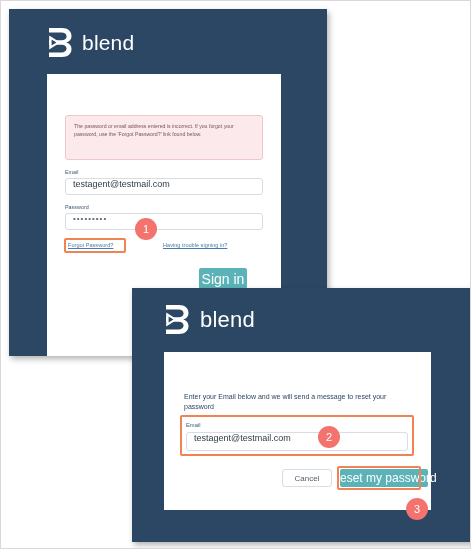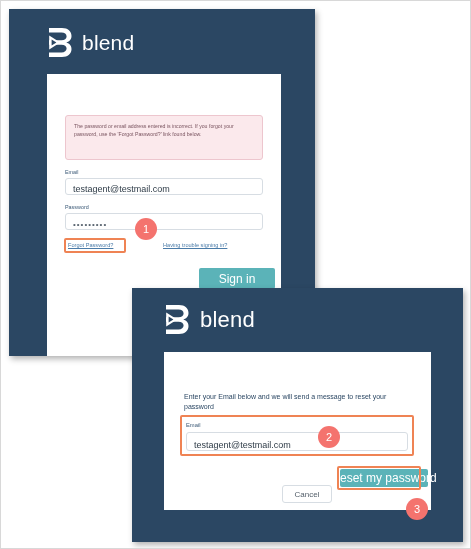--- a/index.html
+++ b/index.html
@@ -18,20 +18,21 @@
     overflow: hidden;
     border: 1px solid #d8d8d8;
     box-sizing: border-box;
   }
 
   
   .screen {
     position: absolute;
     background: #2b4763;
     box-shadow: 2px 3px 6px rgba(0,0,0,0.30);
+    padding-left: 12px;
   }
   .screen-inner {
     position: absolute;
     background: #ffffff;
   }
 
   
   .logo-row {
     position: absolute;
     display: flex;
@@ -75,21 +76,21 @@
     color: #3c5a77;
     white-space: nowrap;
   }
   .field-box {
     position: absolute;
     background: #ffffff;
     border: 1px solid #d7dde3;
     border-radius: 3px;
     box-sizing: border-box;
     display: flex;
-    align-items: flex-end;
+    align-items: flex-start;
     color: #2f3c48;
   }
   .field-box .val { padding-left: 7px; white-space: nowrap; }
   .dots {
     letter-spacing: 1px;
     color: #5a6570;
     font-size: 8px;
   }
 
   
@@ -172,21 +173,21 @@
       </div>
 
       <div class="field-label" style="left:18px; top:130px; font-size:5.4px;">Password</div>
       <div class="field-box" style="left:18px; top:139px; width:198px; height:17px;">
         <span class="val dots">•••••••••</span>
       </div>
 
       <div class="link" style="left:21px; top:168px; font-size:5.6px;">Forgot Password?</div>
       <div class="link" style="left:116px; top:168px; font-size:5.6px;">Having trouble signing in?</div>
 
-      <div class="btn btn-teal" style="left:152px; top:194px; width:76px; height:21px; font-size:12px;">Sign in</div>
+      <div class="btn btn-teal" style="left:152px; top:194px; width:48px; height:21px; font-size:14px;">Sign in</div>
     </div>
 
     <div class="hl" style="left:55px; top:229px; width:62px; height:15px;"></div>
   </div>
 
   <div class="badge" style="left:134px; top:217px; width:22px; height:22px; font-size:11px;">1</div>
 
   <div class="screen" style="left:131px; top:287px; width:331px; height:254px;">
 
     <div class="logo-row" style="left:32px; top:16px;">
@@ -204,21 +205,21 @@
 
 
       <div class="card-sub" style="left:20px; top:40px; width:220px; font-size:7px;">Enter your Email below and we will send a message to reset your password</div>
 
       <div class="field-label" style="left:22px; top:70px; font-size:5.8px;">Email</div>
       <div class="field-box" style="left:22px; top:80px; width:222px; height:19px;">
         <span class="val" style="font-size:9px;">testagent@testmail.com</span>
       </div>
       <div class="hl" style="left:16px; top:63px; width:234px; height:41px;"></div>
 
-      <div class="btn btn-ghost" style="left:118px; top:117px; width:50px; height:18px; font-size:8px;margin-top:16px;">Cancel</div>
+      <div class="btn btn-ghost" style="left:118px; top:117px; width:50px; height:18px; font-size:8px;">Cancel</div>
 
       <div class="btn btn-teal" style="left:176px; top:117px; width:88px; height:18px; font-size:12px;">Reset my password</div>
       <div class="hl" style="left:173px; top:114px; width:84px; height:24px;"></div>
     </div>
   </div>
 
   <div class="badge" style="left:317px; top:425px; width:22px; height:22px; font-size:11px;">2</div>
 
   <div class="badge" style="left:405px; top:497px; width:22px; height:22px; font-size:11px;">3</div>
 

